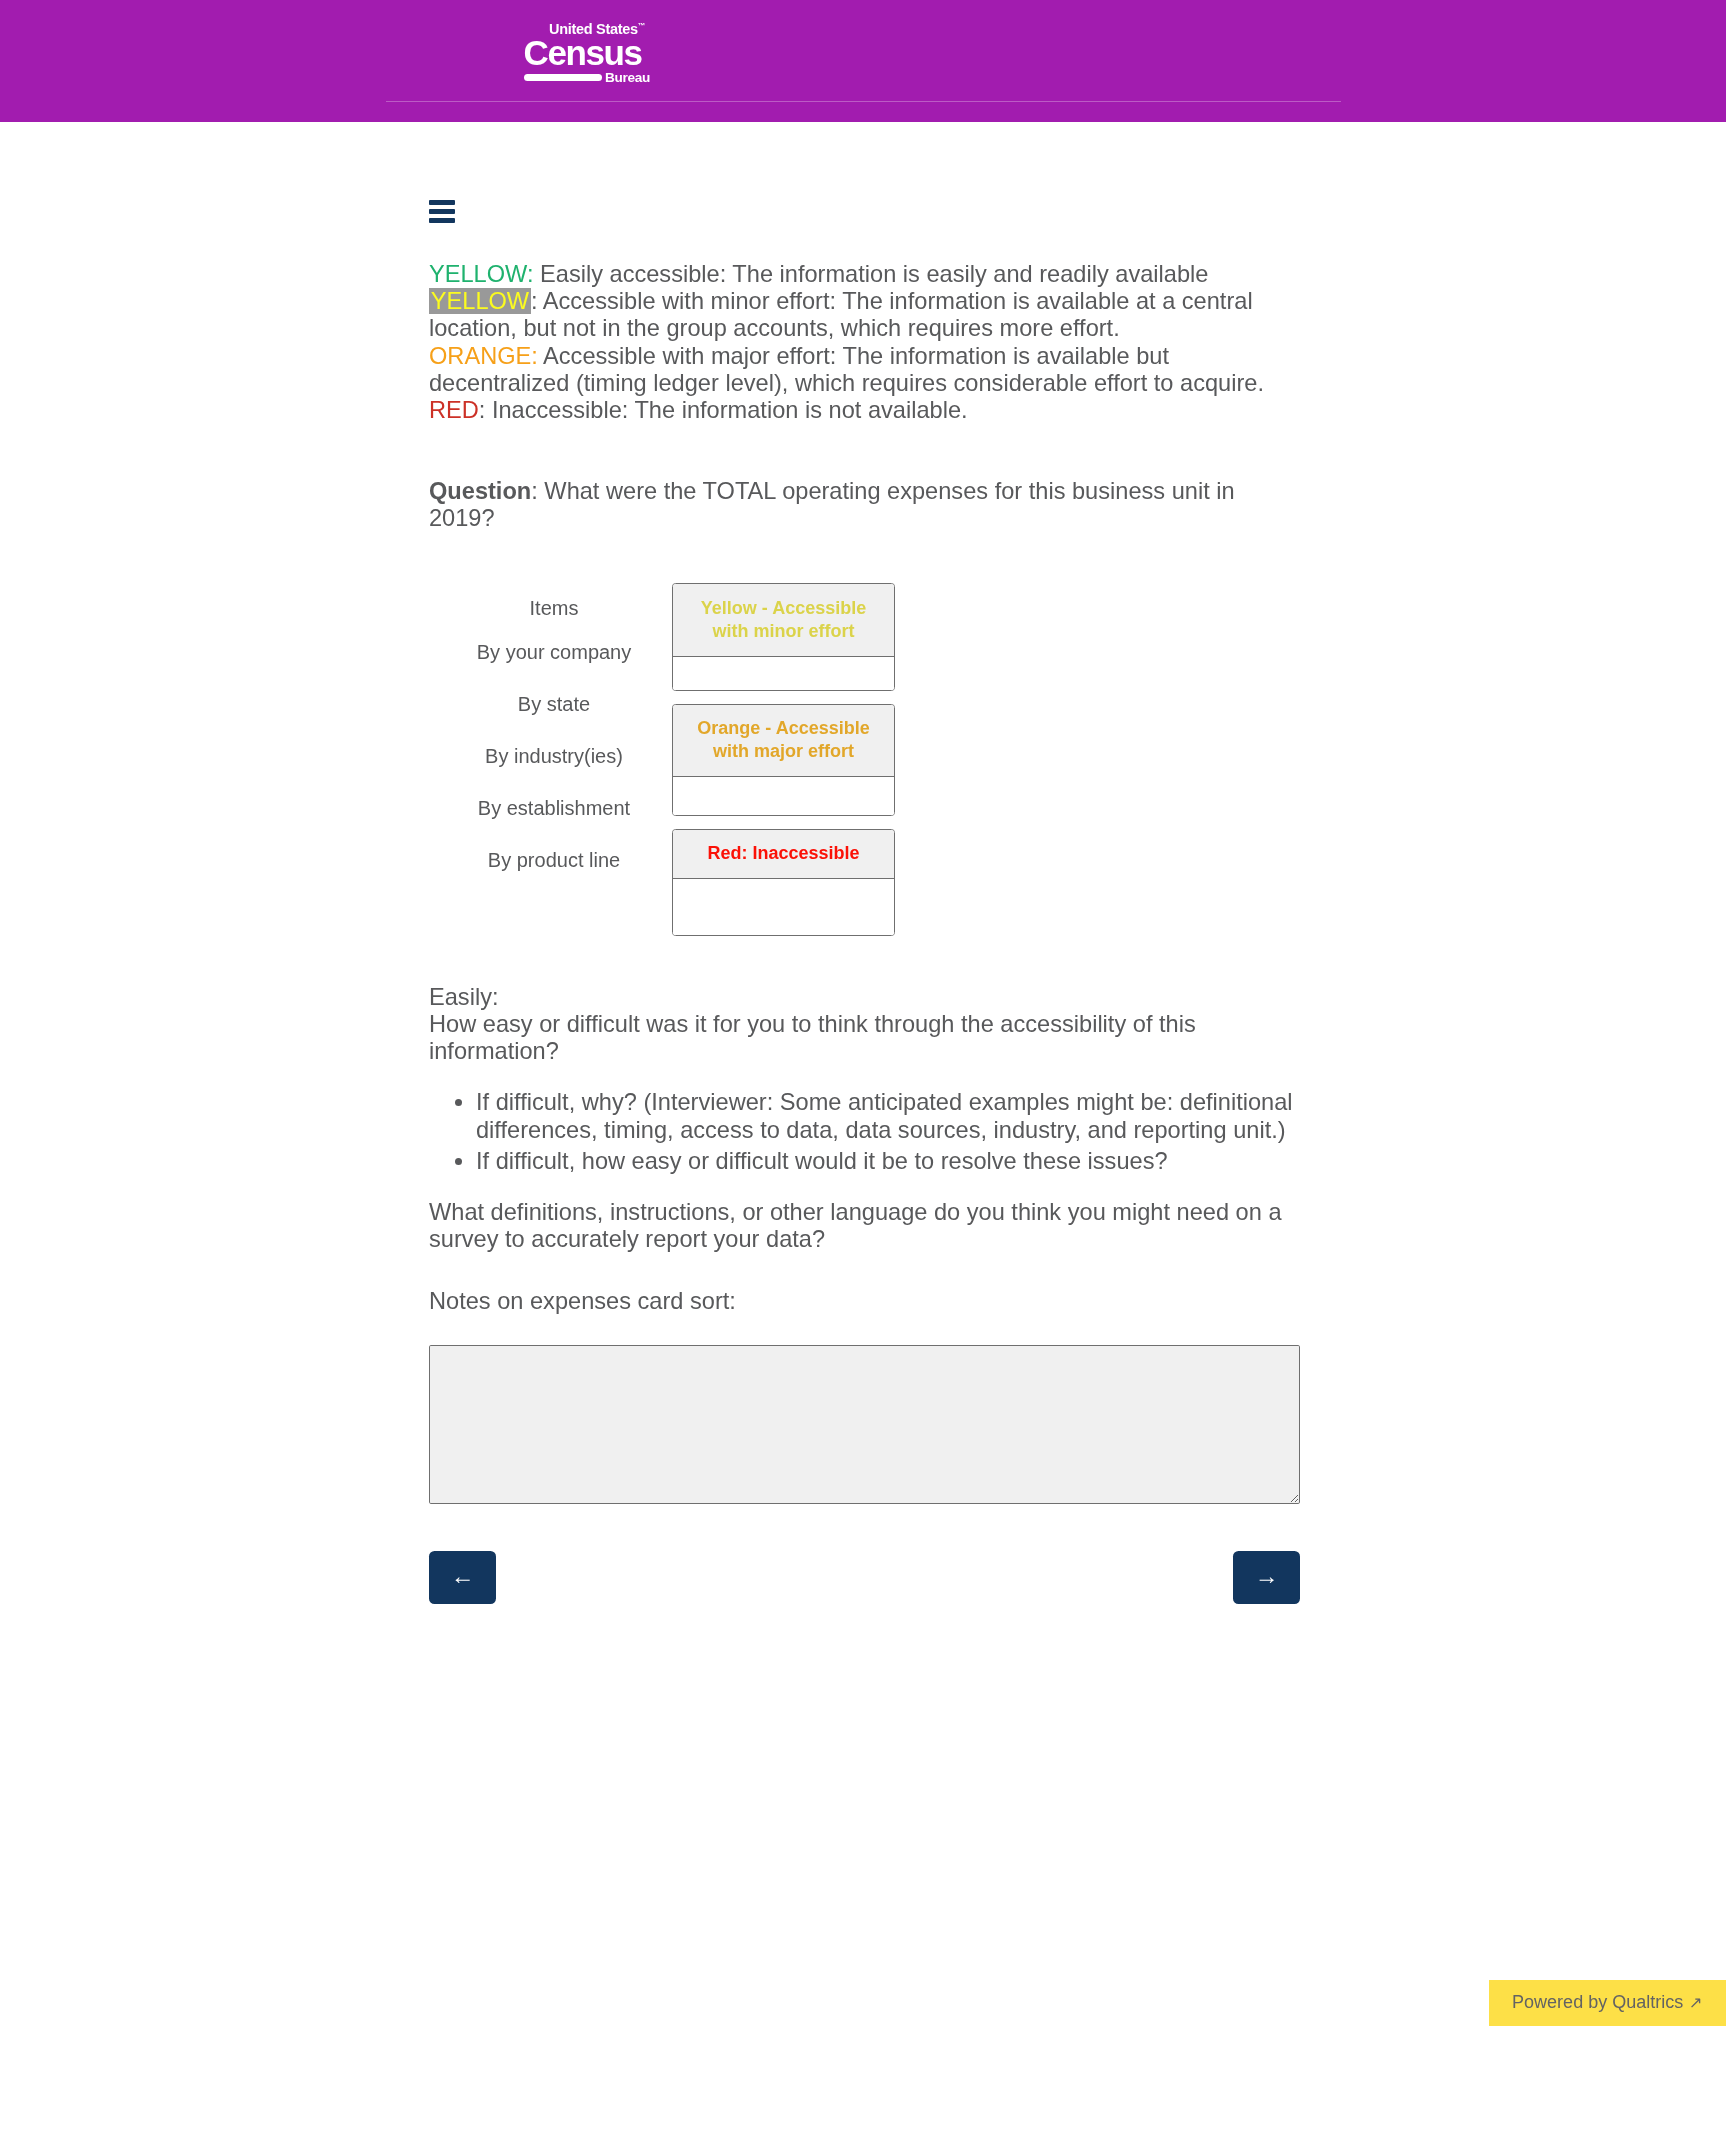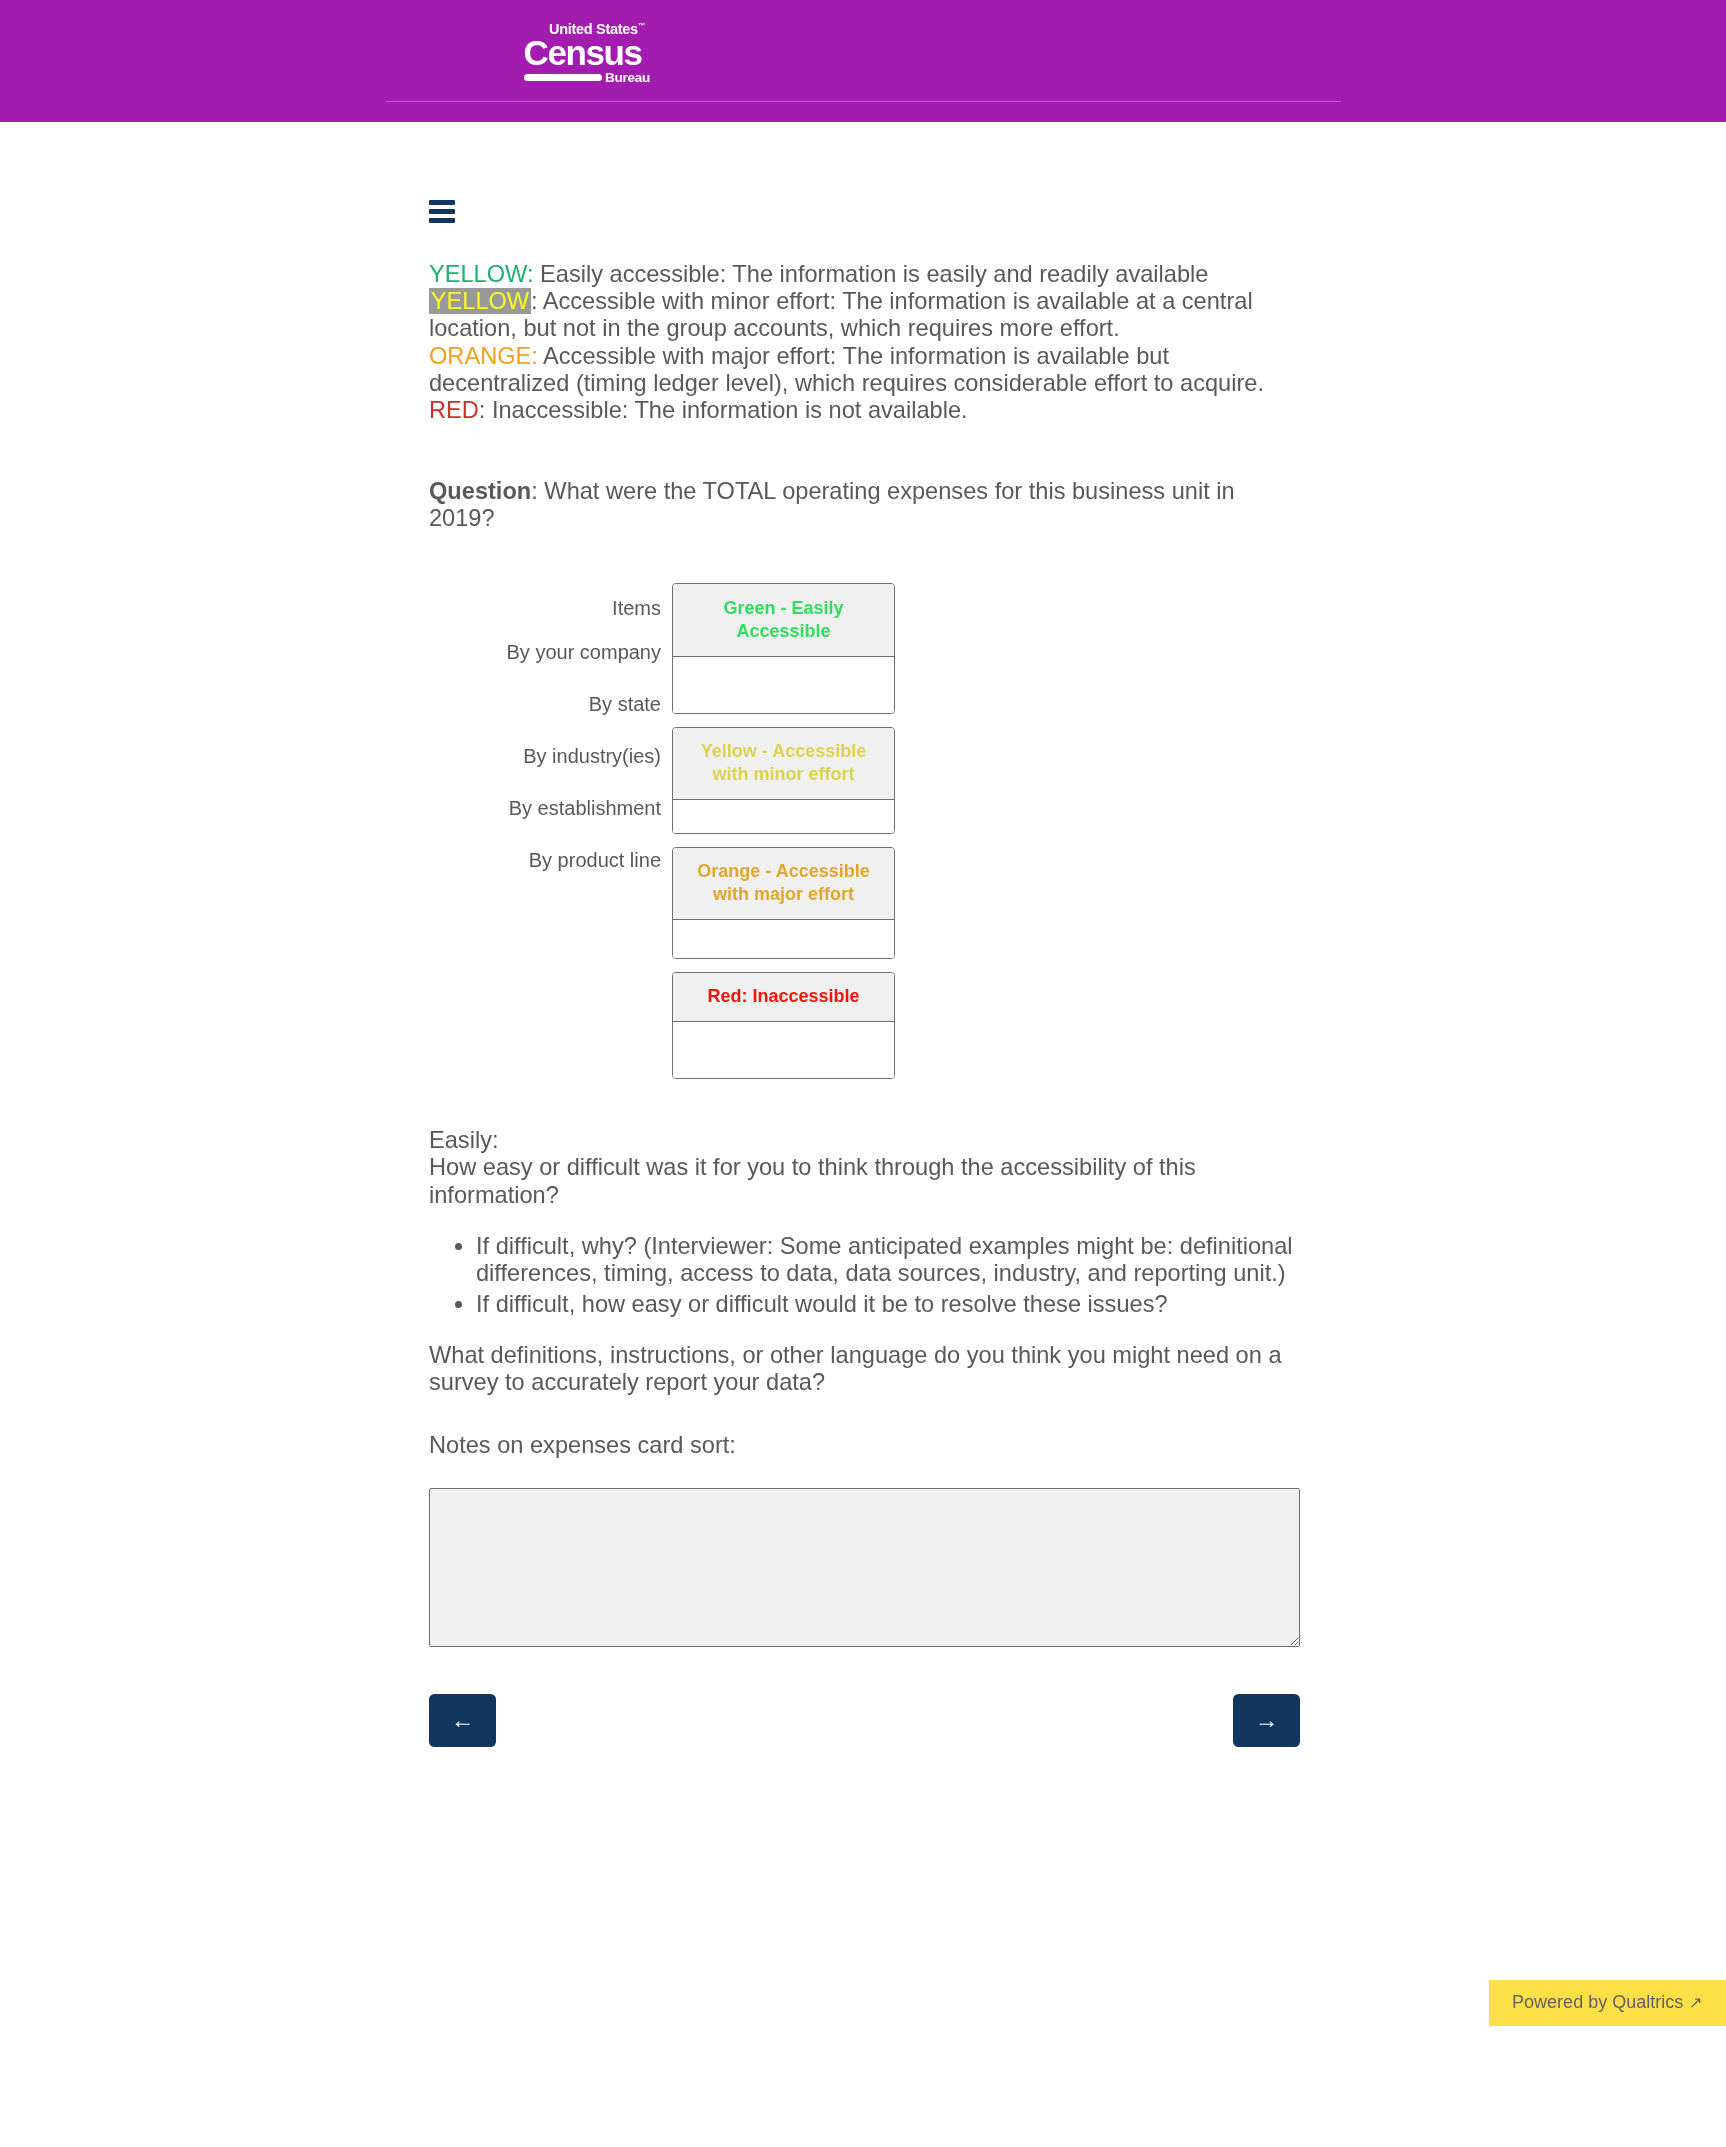--- a/index.html
+++ b/index.html
@@ -123,21 +123,21 @@
     margin-left: 18px;
   }
   .cs-items {
     width: 214px;
     padding-top: 7.3px;
   }
   .cs-item {
     font-size: 20px;
     color: #58595b;
     font-weight: 300;
-    text-align: right;
+    text-align: center;
     height: 52px;
     line-height: 35px;
   }
   .cs-item.header-item { height: 44px; }
 
   .cs-groups {
     display: flex;
     flex-wrap: wrap;
     width: 464px;
     margin-left: 11px;
@@ -288,24 +288,20 @@
         <div class="cs-items">
           <div class="cs-item header-item">Items</div>
           <div class="cs-item">By your company</div>
           <div class="cs-item">By state</div>
           <div class="cs-item">By industry(ies)</div>
           <div class="cs-item">By establishment</div>
           <div class="cs-item">By product line</div>
         </div>
 
         <div class="cs-groups">
-          <div class="cs-box box-green">
-            <div class="cs-box-title t-green">Green - Easily Accessible</div>
-            <div class="cs-box-drop"></div>
-          </div>
           <div class="cs-box box-yellow">
             <div class="cs-box-title t-yellow">Yellow - Accessible with minor effort</div>
             <div class="cs-box-drop"></div>
           </div>
           <div class="cs-box box-orange">
             <div class="cs-box-title t-orange">Orange - Accessible with major effort</div>
             <div class="cs-box-drop"></div>
           </div>
           <div class="cs-box box-red">
             <div class="cs-box-title t-red">Red: Inaccessible</div>

